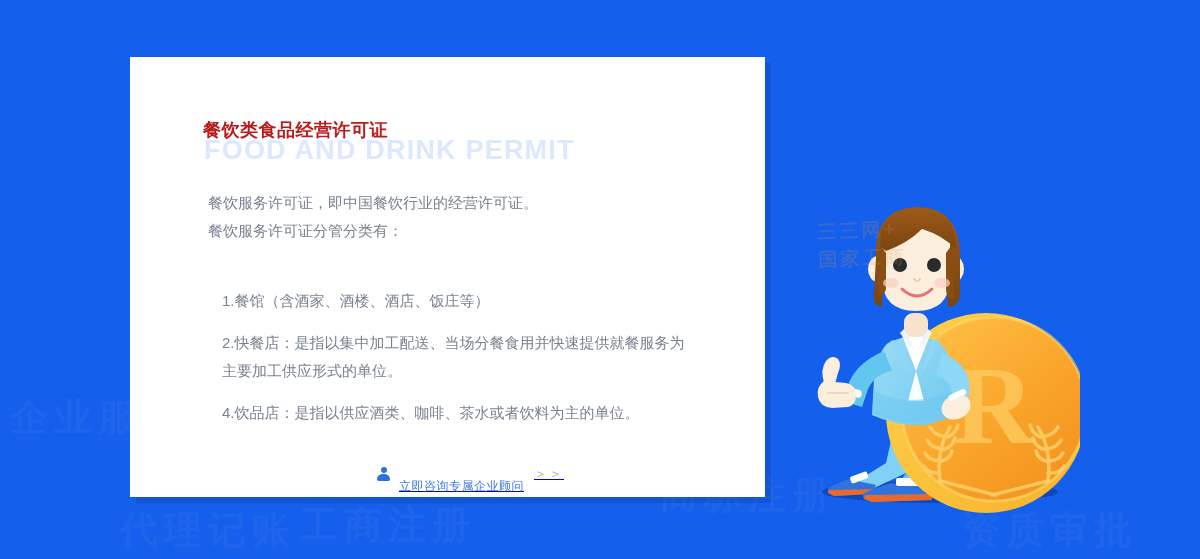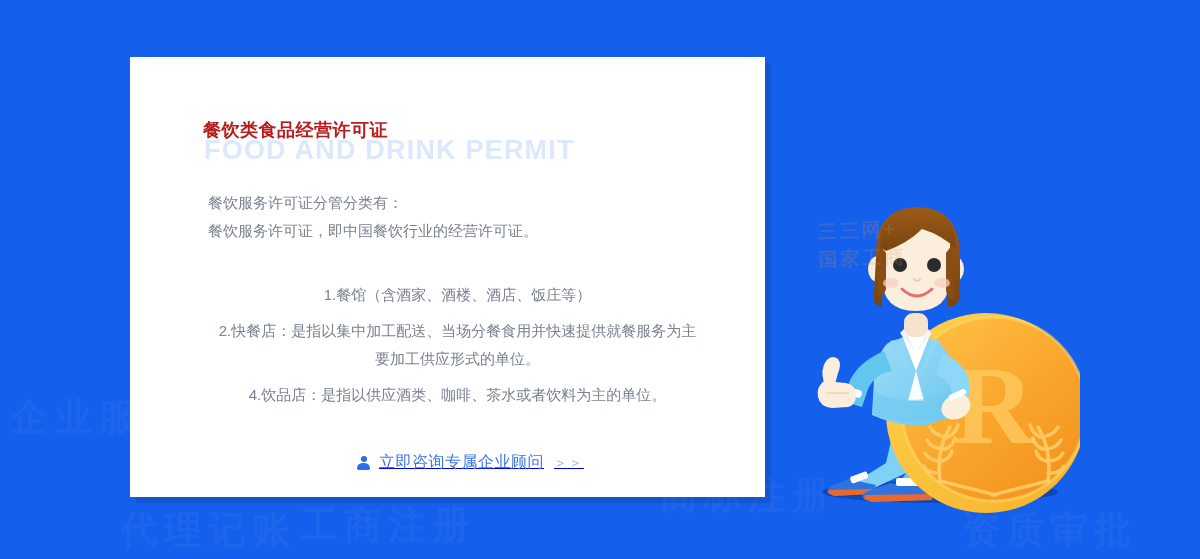--- a/index.html
+++ b/index.html
@@ -89,21 +89,21 @@
   .body-text {
     margin-top: 28px;
     padding-left: 38px;
     padding-right: 18px;
     color: #7A8290;
     font-size: 15px;
     line-height: 28px;
   }
   .intro p { margin: 0; }
   .list-gap { height: 28px; }
-  .cat-list p { margin: 8px; text-align: center; }
+  .cat-list p { margin: 14px; }
 
   
   .footer-link {
     position: absolute;
     left: 0;
     right: 0;
     top: 395px;
     display: flex;
     justify-content: center;
     align-items: center;
@@ -128,22 +128,23 @@
   .person-icon::after {
     content: "";
     position: absolute;
     left: 0; top: 7.5px;
     width: 13px; height: 6.5px;
     border-radius: 6px 6px 2px 2px;
     background: #2D6FE8;
   }
   .footer-text {
     color: #3B76E5;
-    font-size: 16px;
+    font-size: 12px;
     letter-spacing: 0.5px;
+    margin-top: 26px;
   }
   .footer-arrow {
     color: #A9AEB8;
     font-size: 13px;
     letter-spacing: 2px;
     margin-left: 4px;
   }
 
   
   .illustration {
@@ -184,22 +185,22 @@
 <div class="card">
   <div class="card-inner">
 
     <div class="title-block">
       <div class="title-watermark">FOOD AND DRINK PERMIT</div>
       <h1 class="title-main">餐饮类食品经营许可证</h1>
     </div>
 
     <div class="body-text">
       <div class="intro">
+        <p>餐饮服务许可证，即中国餐饮行业的经营许可证。</p>
         <p>餐饮服务许可证分管分类有：</p>
-        <p>餐饮服务许可证，即中国餐饮行业的经营许可证。</p>
       </div>
 
       <div class="list-gap"></div>
 
       <div class="cat-list">
         <p>1.餐馆（含酒家、酒楼、酒店、饭庄等）</p>
         <p>2.快餐店：是指以集中加工配送、当场分餐食用并快速提供就餐服务为主要加工供应形式的单位。</p>
         <p>4.饮品店：是指以供应酒类、咖啡、茶水或者饮料为主的单位。</p>
       </div>
     </div>

